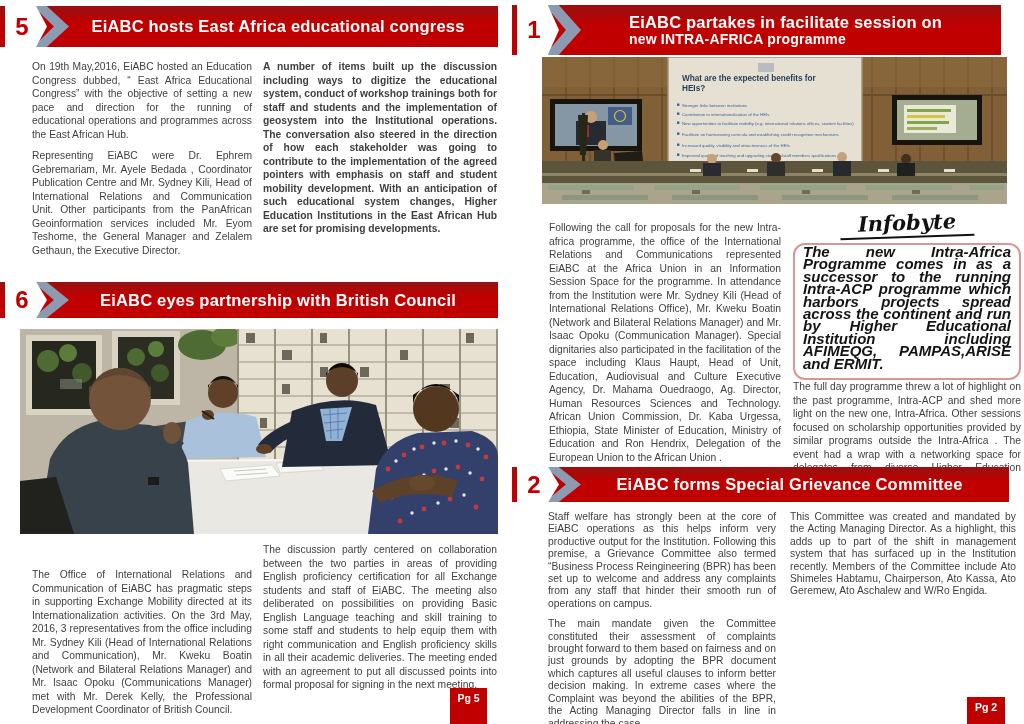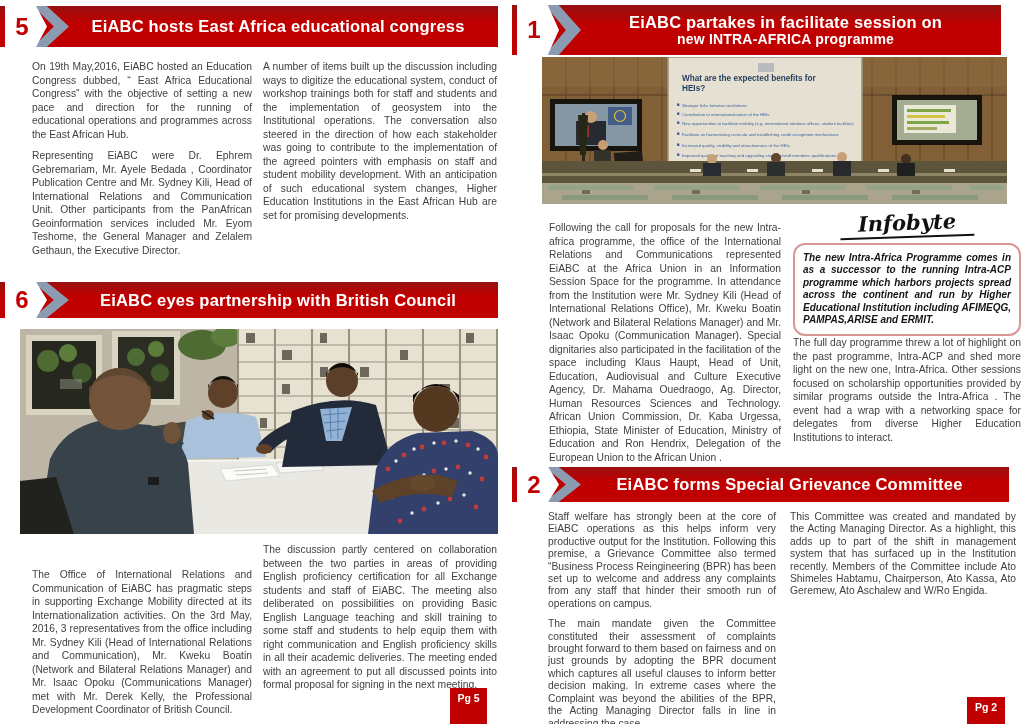--- a/index.html
+++ b/index.html
@@ -6,21 +6,21 @@
   html,body { width:1024px; height:724px; }
   body { font-family:"Liberation Sans", sans-serif; background:#ffffff; }
   .spread { position:relative; width:1024px; height:724px; background:#fdfdfd; overflow:hidden; }
   .page { position:absolute; top:0; width:512px; height:724px; background:#ffffff; }
   .page-left { left:0; }
   .page-right { left:512px; }
 
   
   .banner { position:absolute; left:0; background:linear-gradient(180deg,#971111 0%, #c00000 40%, #c00000 100%);
             color:#fff; display:flex; align-items:center; justify-content:center; }
-  .banner .banner-title { text-align:center; font-weight:bold; letter-spacing:.2px; padding-left:58px; }
+  .banner .banner-title { font-weight:bold; letter-spacing:.2px; padding-left:58px; }
   .banner-5 { top:6px; width:498px; height:41px; }
   .banner-6 { top:282px; width:498px; height:36px; }
   .banner-1 { top:5px;  width:489px; height:50px; }
   .banner-2 { top:467px; width:497px; height:35px; }
   .t17 { font-size:16.5px; }
   .t2line .line1 { font-size:16.5px; line-height:19px; }
   .t2line .line2 { font-size:14px; line-height:15px; }
 
   
   .num-badge { position:absolute; left:5px; top:-3px; bottom:-3px; width:72px; }
@@ -37,22 +37,22 @@
   .copy-tight { line-height:12.4px; }
 
   
   .photo { position:absolute; }
   .photo svg { display:block; width:100%; height:100%; }
 
   
   .infobyte-head { font-family:"DejaVu Serif", serif; font-style:italic; font-weight:bold;
                    font-size:21px; color:#111; text-align:center; line-height:24px; }
   .infobyte-head span { display:inline-block; border-bottom:2px solid #111; padding:0 18px 1px; transform:rotate(-2deg); }
-  .infobox { margin-top:5px; border:2px solid #d99694; border-radius:12px; padding:7px 8px 8px;
-             font-size:10px; font-weight:bold; font-style:italic; line-height:12.4px;
+  .infobox { margin-top:5px; border:2px solid #d99694; border-radius:12px; padding:1px 8px 8px;
+             font-size:15px; font-weight:bold; font-style:italic; line-height:12.4px;
              color:#141414; text-align:justify; }
 
   
   .pg-badge { position:absolute; width:37px; height:48px; background:#c00000; color:#fff;
               font-weight:bold; font-size:10.5px; text-align:center; padding-top:4px; }
 </style>
 </head>
 <body>
 
 <div class="spread">
@@ -64,21 +64,21 @@
         <div class="num-chevron"></div>
         <div class="num-arrow">5</div>
       </div>
       <div class="banner-title">EiABC hosts East Africa educational congress</div>
     </div>
 
     <div class="copy" style="left:32px; top:60px; width:220px;">
       <p>On 19th May,2016, EiABC hosted an Education Congress dubbed, “ East Africa Educational Congress” with the objective of setting a new pace and direction for the running of educational operations and programmes across the East African Hub.</p>
       <p>Representing EiABC were Dr. Ephrem Gebremariam, Mr. Ayele Bedada , Coordinator Publication Centre and Mr. Sydney Kili, Head of International Relations and Communication Unit. Other participants from the PanAfrican Geoinformation services included Mr. Eyom Teshome, the General Manager and Zelalem Gethaun, the Executive Director.</p>
     </div>
-    <div class="copy" style="left:263px; top:60px; width:234px;">
+    <div class="copy" style="left:263px; top:60px; width:234px;font-weight:bold;">
       <p>A number of items built up the discussion including ways to digitize the educational system, conduct of workshop trainings both for staff and students and the implementation of geosystem into the Institutional operations. The conversation also steered in the direction of how each stakeholder was going to contribute to the implementation of the agreed pointers with emphasis on staff and student mobility development. With an anticipation of such educational system changes, Higher Education Institutions in the East African Hub are set for promising developments.</p>
     </div>
 
     <div class="banner banner-6 t17">
       <div class="num-badge">
         <div class="num-chevron"></div>
         <div class="num-arrow">6</div>
       </div>
       <div class="banner-title">EiABC eyes partnership with British Council</div>
     </div>

